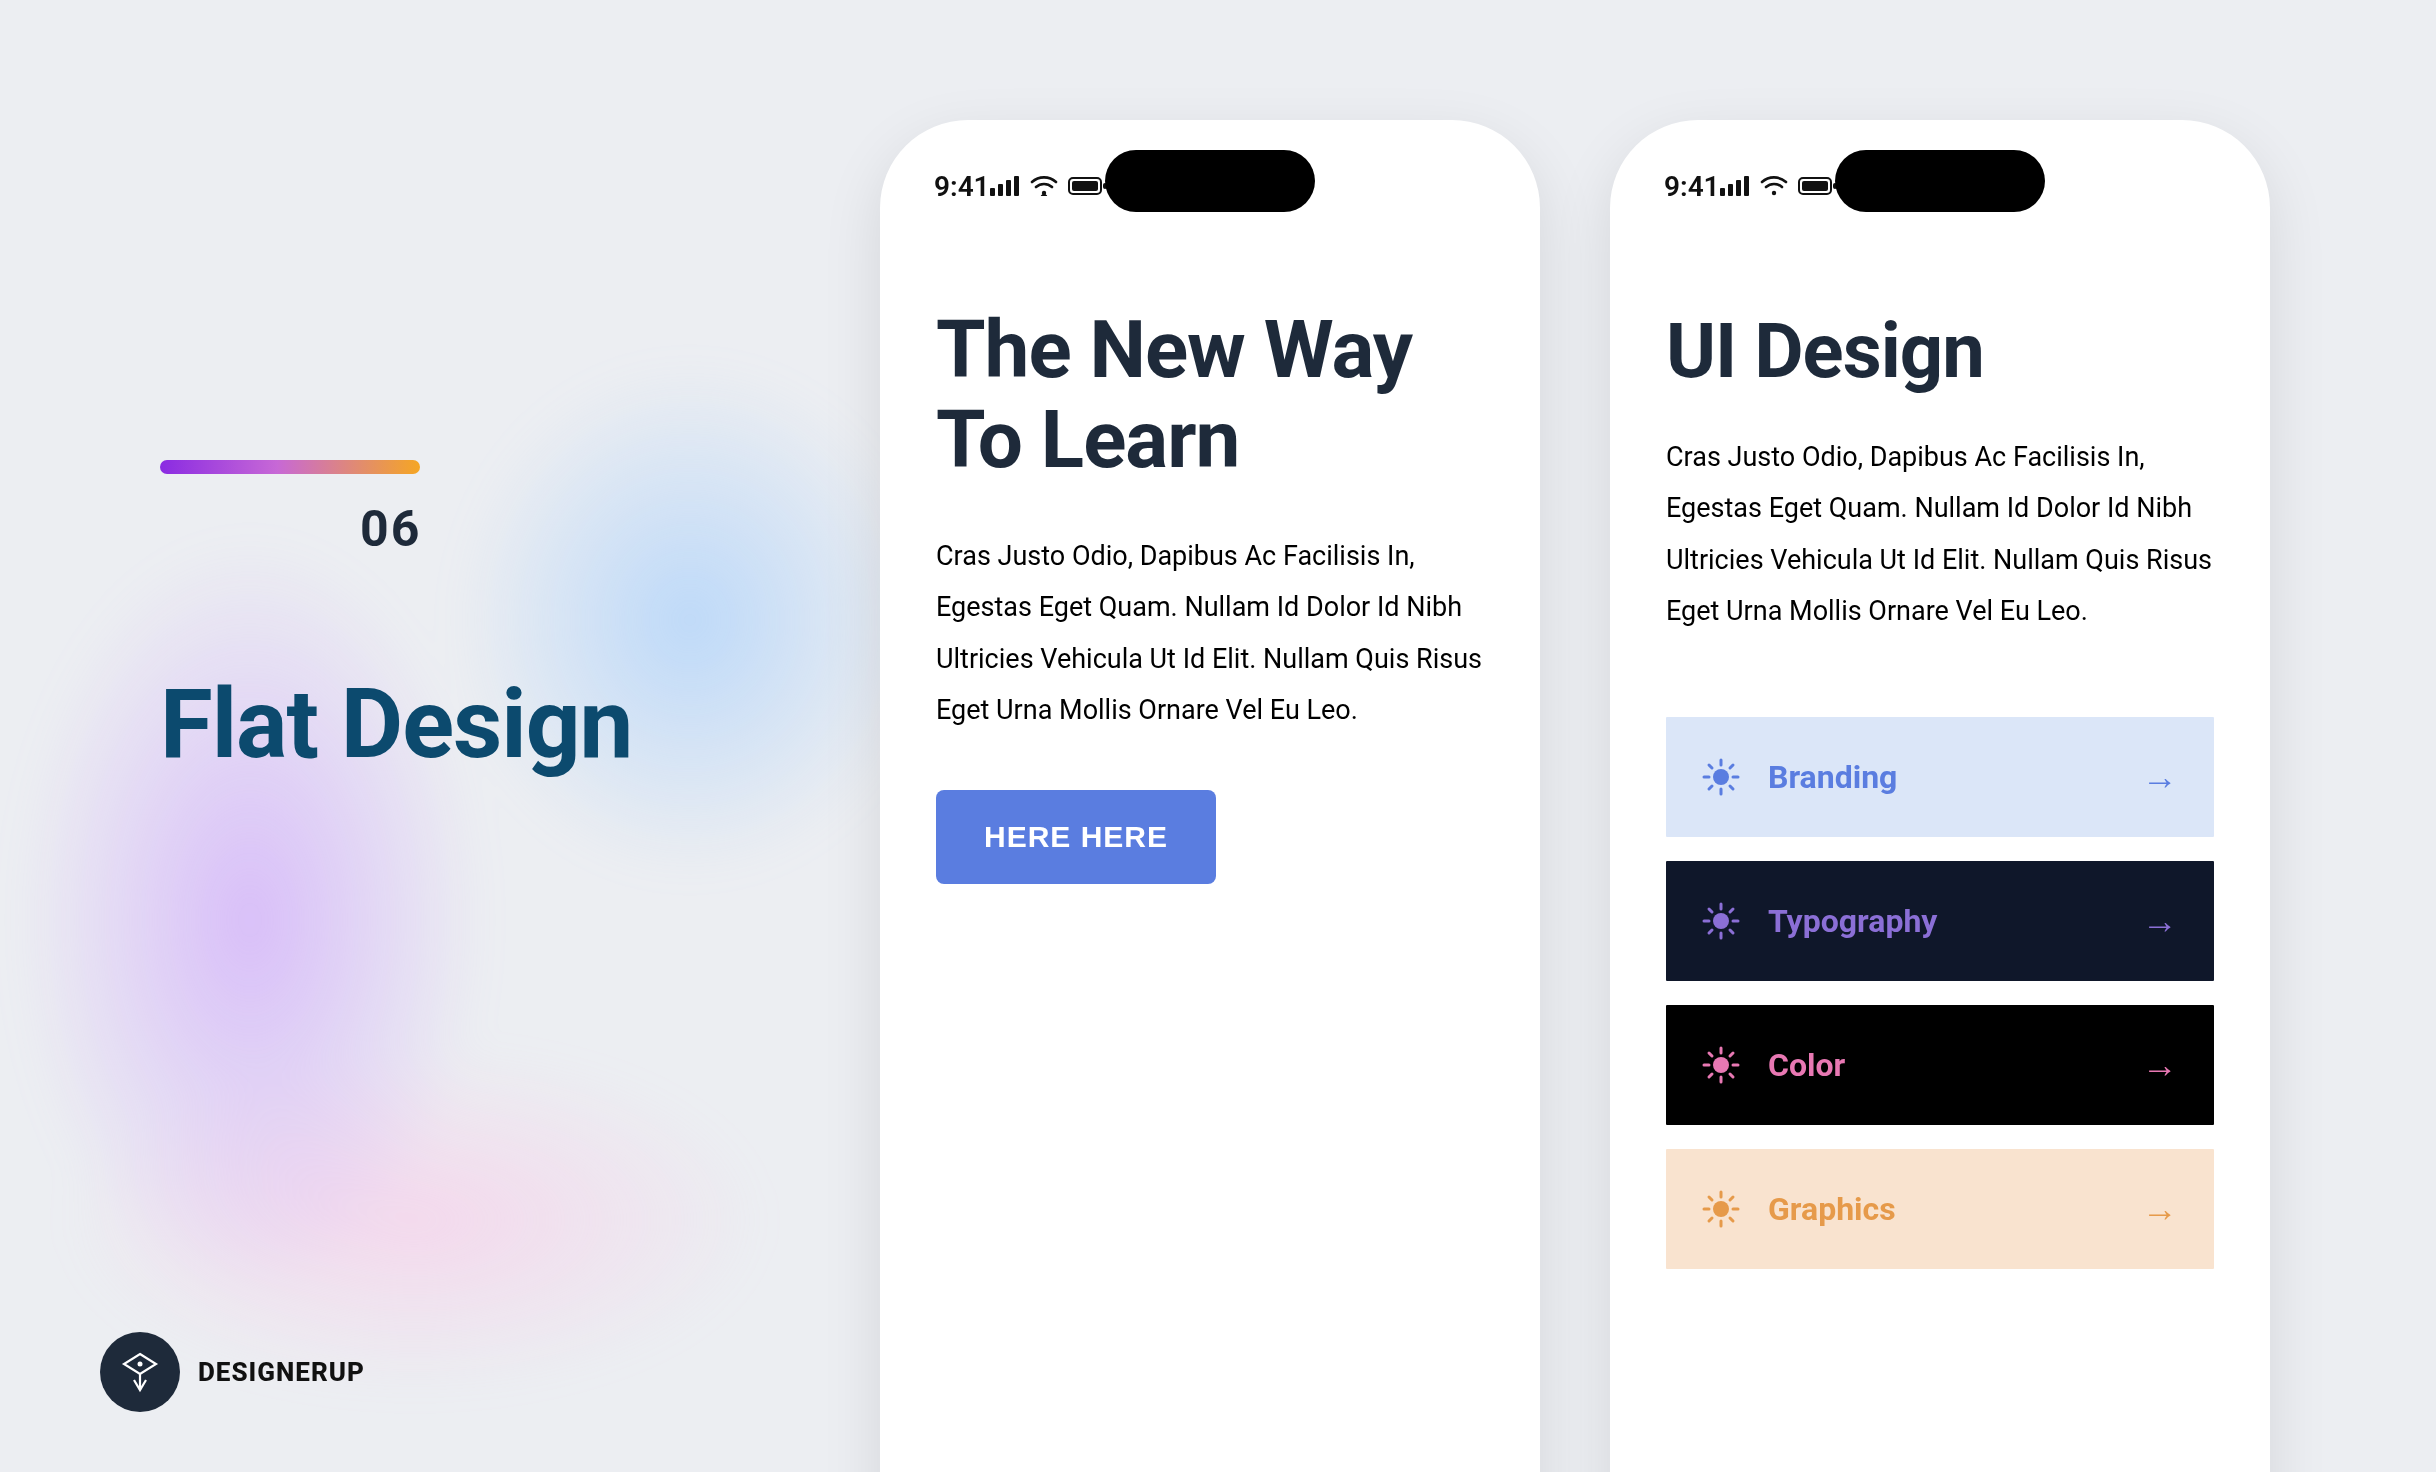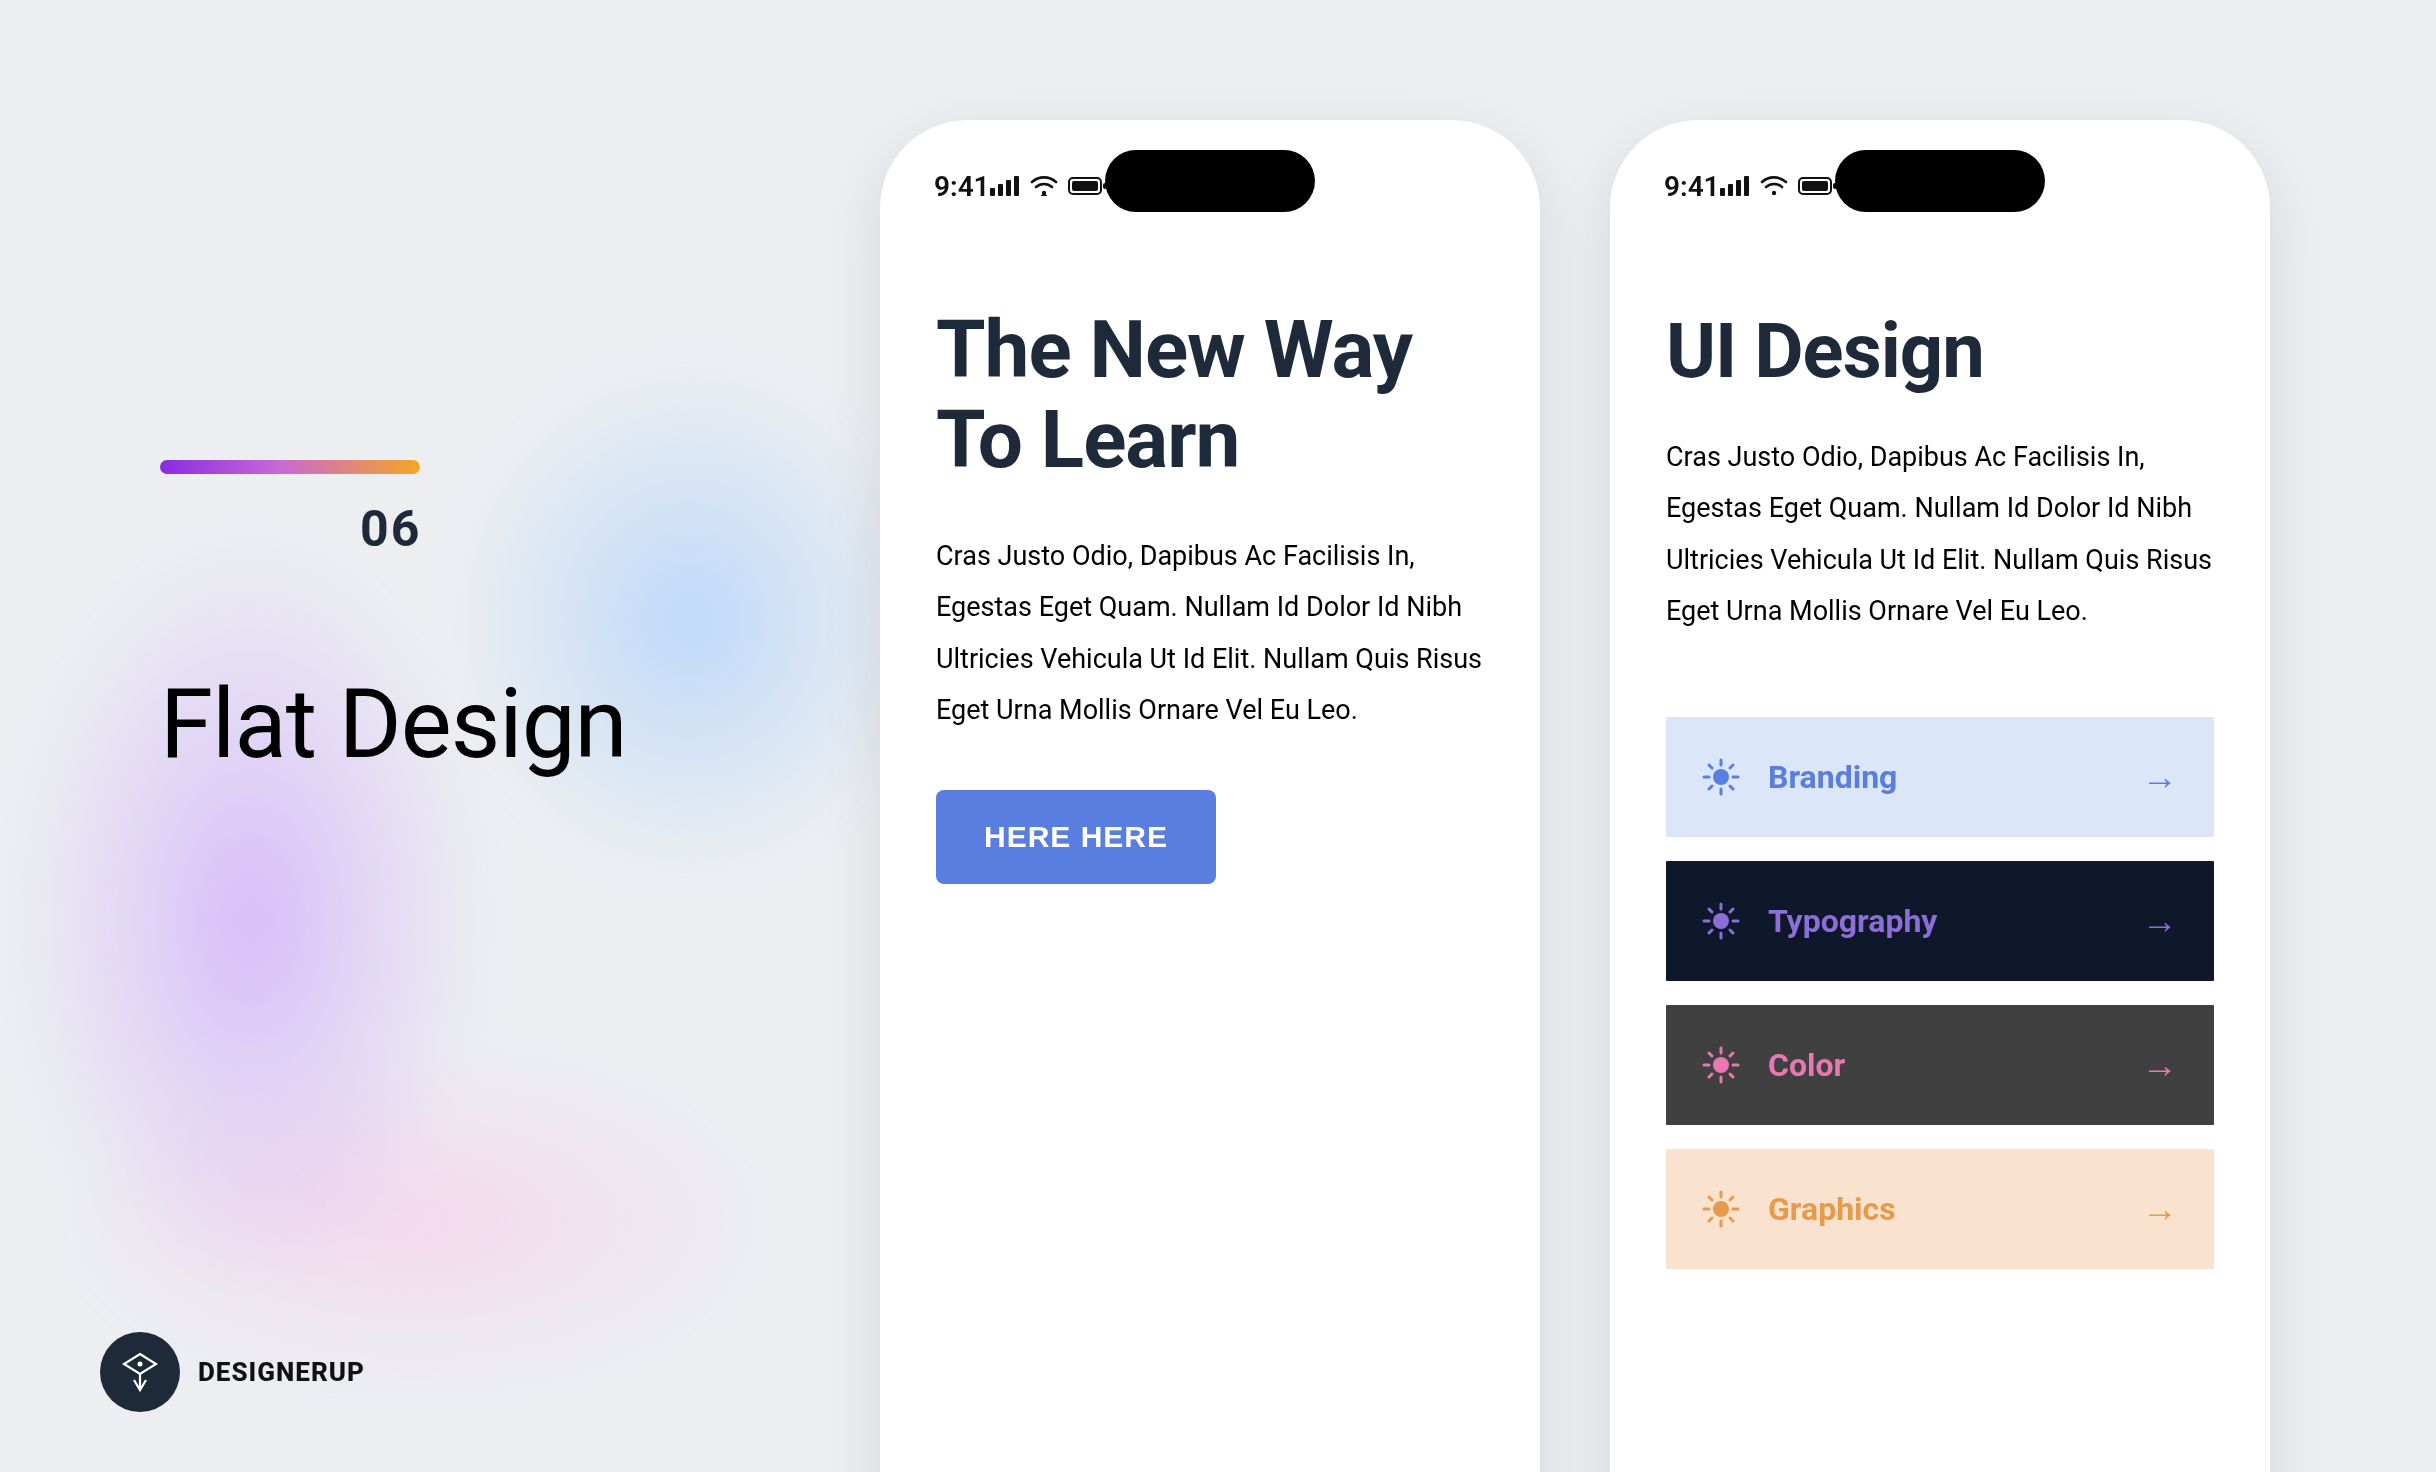--- a/index.html
+++ b/index.html
@@ -48,22 +48,22 @@
   .slide-num {
     font-size: 50px;
     font-weight: 700;
     color: #1e2a3a;
     letter-spacing: 2px;
     margin-left: 200px;
     margin-bottom: 110px;
   }
   .slide-title {
     font-size: 96px;
-    font-weight: 400;
-    color: #000000;
+    font-weight: 700;
+    color: #0c4a6e;
     letter-spacing: -1px;
   }
 
   
   .logo-wrap {
     position: absolute;
     left: 100px;
     bottom: 60px;
     display: flex;
     align-items: center;
@@ -177,21 +177,21 @@
   .cat-label {
     font-size: 32px;
     font-weight: 700;
     flex:1;
     margin-left: 28px;
   }
   .cat-arrow { font-size: 36px; font-weight:700; }
 
   .cat-branding   { background:#dbe6f8; color:#5a7de0; }
   .cat-typography { background:#0f172a; color:#8b6fd6; }
-  .cat-color      { background:#404040; color:#e878b3; }
+  .cat-color      { background:#000000; color:#e878b3; }
   .cat-graphics   { background:#f9e3cf; color:#e69a4a; }
 
   .bulb { width:38px; height:38px; display:block; }
 </style>
 </head>
 <body>
 
 <div class="stage" id="stage" style="transform: scale(1);">
   <div class="bg-blob"></div>
 

